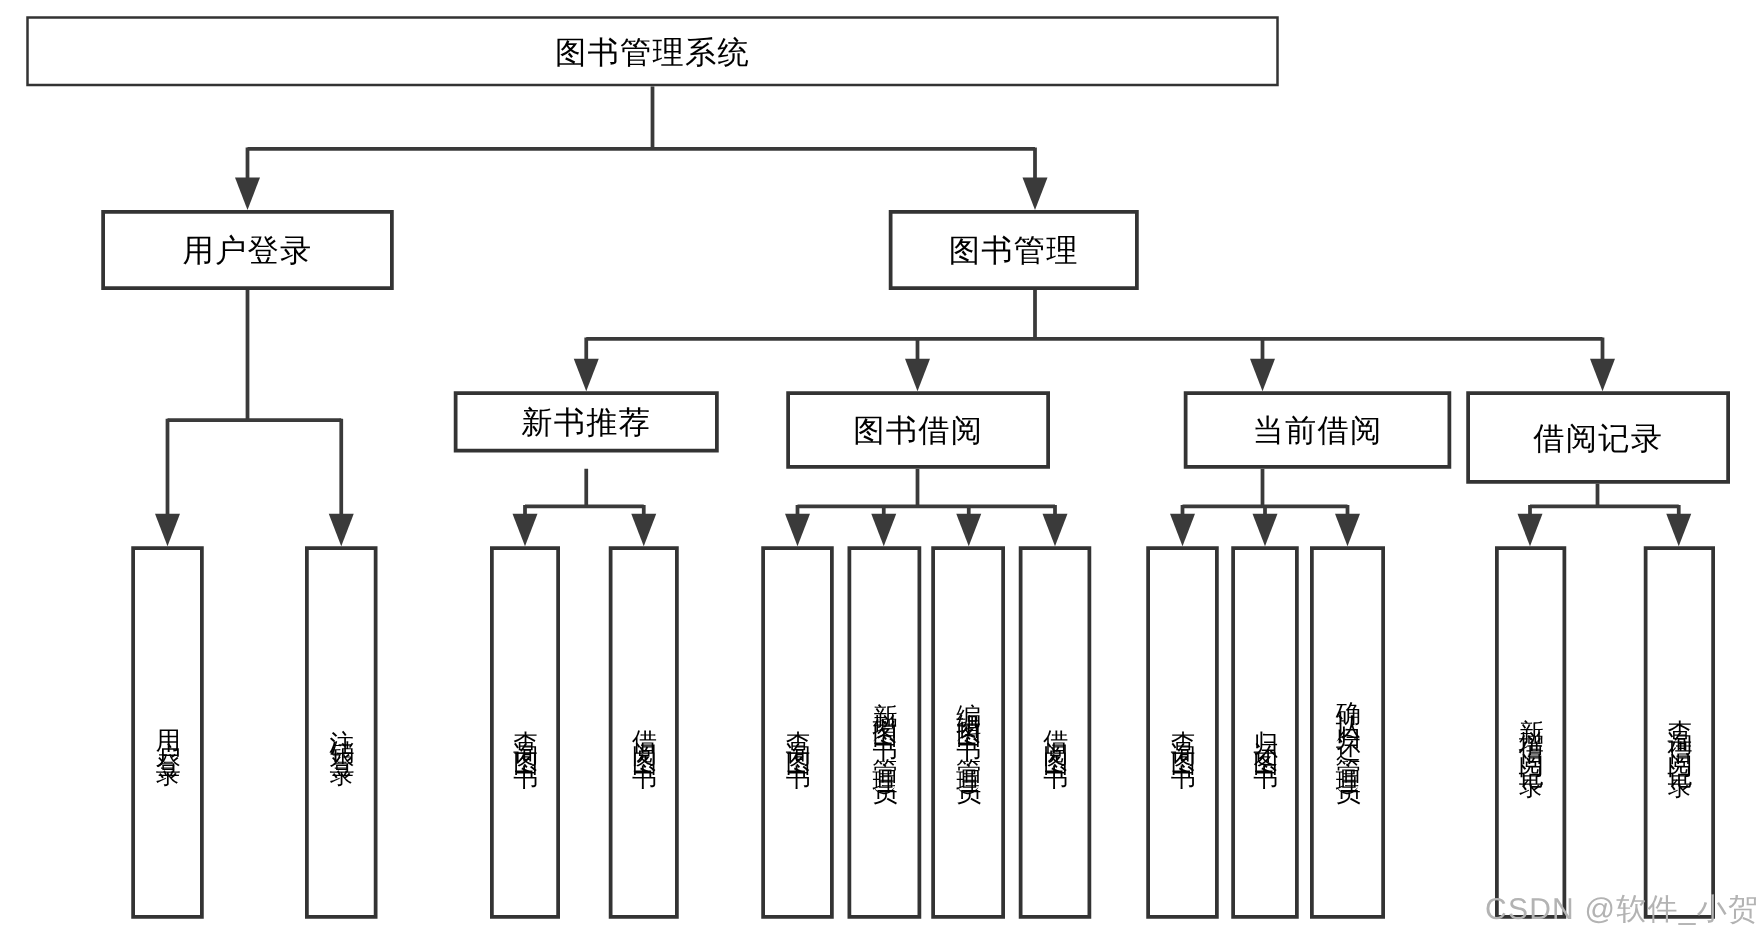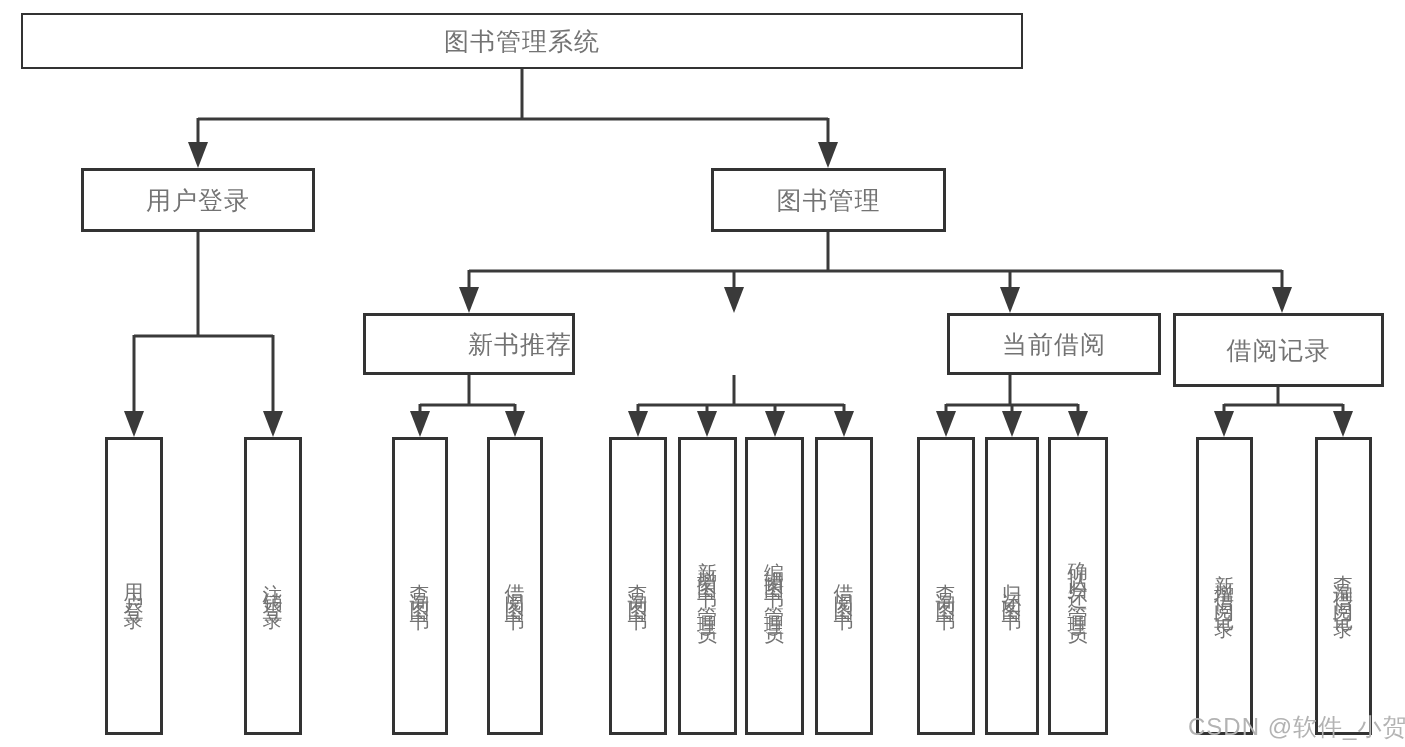--- a/index.html
+++ b/index.html
@@ -13,37 +13,37 @@
   }
   .wires { position: absolute; left: 0; top: 0; width: 1405px; height: 747px; }
   .node {
     position: absolute;
     box-sizing: border-box;
     border: 3px solid #333333;
     background: #ffffff;
     display: flex;
     align-items: center;
     justify-content: center;
-    color: #737373;
+    color: #000000;
   }
   .node.root { border-width: 2px; }
   .hlabel { font-size: 25px; letter-spacing: 1px; white-space: nowrap; }
   .leaf .vlabel {
     writing-mode: vertical-rl;
     text-orientation: mixed;
     font-size: 20px;
     letter-spacing: 9px;
     line-height: 1;
     white-space: nowrap;
   }
   
   .b-root   { left: 21px;   top: 13px;  width: 1002px; height: 56px; }
   .b-login  { left: 81px;   top: 168px; width: 234px;  height: 64px; }
-  .b-mgmt   { left: 711px;  top: 168px; width: 235px;  height: 64px; }
-  .b-rec    { left: 363px;  top: 313px; width: 212px;  height: 62px; justify-content: flex-end; }
+  .b-mgmt   { left: 711px;  top: 168px; width: 200px;  height: 64px; }
+  .b-rec    { left: 363px;  top: 313px; width: 212px;  height: 49px; }
   .b-borrow { left: 629px;  top: 313px; width: 211px;  height: 62px; }
   .b-cur    { left: 903px;  top: 313px; width: 214px;  height: 62px; margin-left: 44px; }
   .b-log    { left: 1173px; top: 313px; width: 211px;  height: 74px; }
   .leaf { top: 437px; height: 298px; }
   .L1  { left: 105px;  width: 58px; }
   .L2  { left: 244px;  width: 58px; }
   .L3  { left: 392px;  width: 56px; }
   .L4  { left: 487px;  width: 56px; }
   .L5  { left: 609px;  width: 58px; }
   .L6  { left: 678px;  width: 59px; }
@@ -138,20 +138,23 @@
   <div class="node b-login">
     <span class="hlabel">用户登录</span>
   </div>
   <div class="node b-mgmt">
     <span class="hlabel">图书管理</span>
   </div>
 
   <div class="node b-rec">
     <span class="hlabel">新书推荐</span>
   </div>
+  <div class="node b-borrow">
+    <span class="hlabel">图书借阅</span>
+  </div>
   <div class="node b-cur">
     <span class="hlabel">当前借阅</span>
   </div>
   <div class="node b-log">
     <span class="hlabel">借阅记录</span>
   </div>
 
   <div class="node leaf L1">
     <span class="vlabel">用户登录</span>
   </div>

